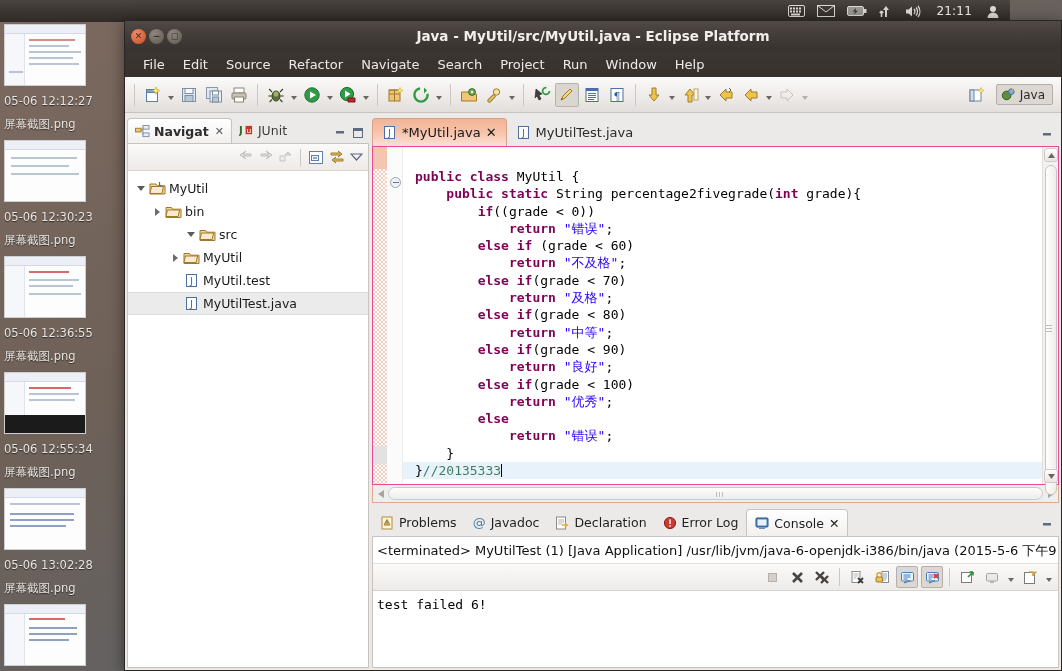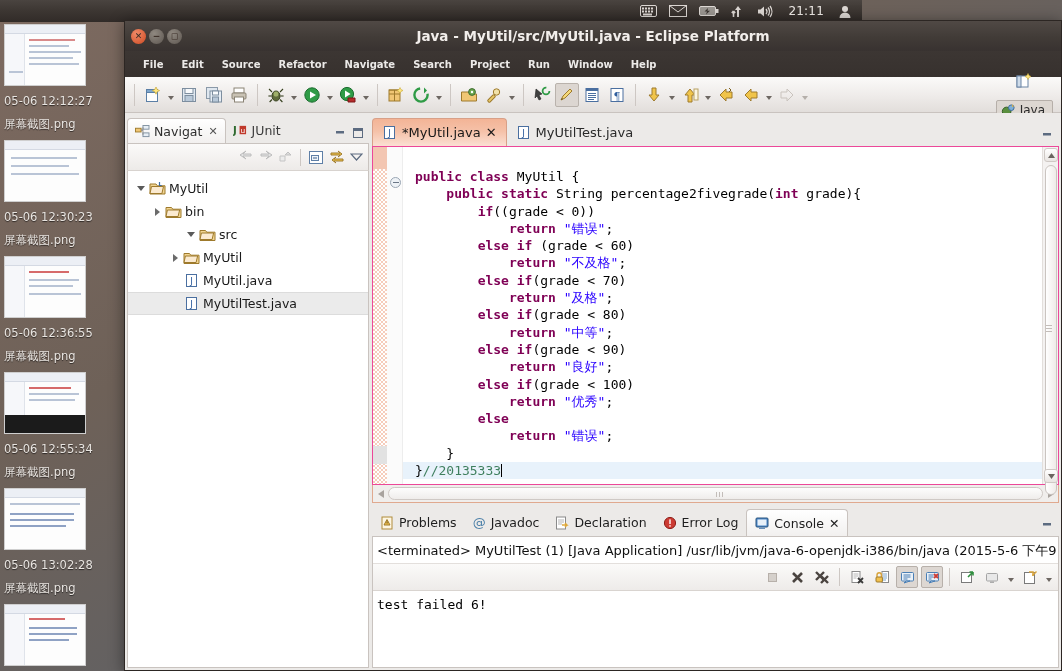--- a/index.html
+++ b/index.html
@@ -13,21 +13,21 @@
   body { background: #6b5a52; }
 
   
   #desktop {
     position: absolute; inset: 0;
     background: linear-gradient(150deg, #7d6a60 0%, #6e6158 35%, #5e6166 70%, #565c63 100%);
   }
 
   
   #top-panel {
-    position: absolute; top: 0; left: 0; width: 862px; height: 22px;
+    position: absolute; top: 0; left: 0; width: 1010px; height: 22px;
     background: linear-gradient(to bottom, #4a4440 0%, #3c3632 50%, #312b28 100%);
     display: flex; align-items: center; justify-content: flex-end;
     padding-right: 4px; color: #e8e4e0;
   }
   .tray-item {
     display: flex; align-items: center; justify-content: center;
     height: 22px; padding: 0 6px; color: #ddd8d4;
   }
   .tray-clock { font-size: 12px; color: #f0ece8; padding: 0 8px; letter-spacing: .2px;}
 
@@ -78,37 +78,37 @@
     position: absolute; left: 0; right: 0; text-align: center;
     color: #f2eeeb; font-weight: bold; font-size: 13.5px;
     pointer-events: none;
   }
   
   #menubar {
     height: 26px; flex: 0 0 26px;
     background: linear-gradient(to bottom, #3c3633 0%, #37312e 100%);
     display: flex; align-items: center; padding-left: 10px; gap: 2px;
   }
-  .menu-item { color: #eceae8; font-size: 10px; padding: 3px 8px; border-radius: 2px; font-weight: bold; }
+  .menu-item { color: #eceae8; font-size: 13px; padding: 3px 8px; border-radius: 2px; }
 
   
   #toolbar {
     height: 36px; flex: 0 0 36px;
     background: linear-gradient(to bottom, #fbfaf9 0%, #eeebe9 55%, #e2dedb 100%);
     border-bottom: 1px solid #c9c3bf;
     display: flex; align-items: center; padding: 0 4px; gap: 1px;
   }
   .tb-sep { width: 1px; height: 22px; background: #cdc7c3; margin: 0 5px; }
   .tb-btn { width: 24px; height: 24px; display: flex; align-items: center; justify-content: center; border-radius: 2px;}
   .tb-btn.pressed { background: #dcd6d1; border: 1px solid #b9b2ac; }
   .tb-arrow { width: 10px; height: 24px; display: flex; align-items: flex-end; justify-content: center; padding-bottom: 7px;}
   .caret { width:0;height:0;border-left:3.5px solid transparent;border-right:3.5px solid transparent;border-top:4px solid #6d6762;}
   .caret.dim { border-top-color:#b5afaa; }
   #persp {
-    margin-left: auto; display: flex; align-items: center; gap: 7px; padding-right: 4px; flex-direction: column;
+    margin-left: auto; display: flex; align-items: center; gap: 7px; padding-right: 4px;
   }
   .persp-btn {
     display: flex; align-items: center; gap: 4px; padding: 2px 7px 2px 4px;
     background: #ddd7d1; border: 1px solid #b6afa9; border-radius: 2px;
     font-size: 12px; color: #2b2b2b;
   }
 
   
   #main {
     flex: 1 1 auto; display: flex; min-height: 0;
@@ -122,21 +122,21 @@
   }
   .vtab {
     display: flex; align-items: center; gap: 4px; height: 25px;
     padding: 0 7px; font-size: 12.5px; color: #2d2d2d;
     border-top-left-radius: 4px; border-top-right-radius: 4px;
     position: relative;
   }
   .vtab.active {
     background: linear-gradient(to bottom, #ffffff, #f2f0ef);
     border: 1px solid #c9c3bf; border-bottom: none;
-    font-weight: normal;
+    font-weight: bold;
   }
   .vtab.inactive { color: #3b3b3b; }
   .vtab .xmark { font-size: 11px; color: #555; margin-left: 2px; }
   .vtabs-right { margin-left: auto; display: flex; align-items: center; gap: 5px; padding-right: 5px; padding-bottom:4px;}
   .mini-btn { width: 13px; height: 13px; display:flex; align-items:center;justify-content:center;}
 
   .viewtoolbar {
     height: 28px; background: linear-gradient(to bottom,#fbfaf9,#edeae8);
     border: 1px solid #c9c3bf; border-bottom: 1px solid #d8d3cf;
     display: flex; align-items: center; justify-content: flex-end; gap: 3px; padding: 0 5px;
@@ -724,21 +724,21 @@
             </span>
             <span>MyUtil</span>
           </div>
           <div class="tnode" style="padding-left:54px;">
             <span class="ticon">
               <svg width="15" height="15" viewBox="0 0 15 15">
                   <rect x="2.5" y="1.5" width="10" height="12" fill="#fff" stroke="#4a6fa0"></rect>
                   <text x="7.5" y="11" font-size="9" font-family="DejaVu Sans, sans-serif" fill="#2f5e9e" text-anchor="middle">J</text>
                 </svg>
             </span>
-            <span>MyUtil.java</span>
+            <span>MyUtil.test</span>
           </div>
           <div class="tnode sel" style="padding-left:54px;">
             <span class="ticon">
               <svg width="15" height="15" viewBox="0 0 15 15">
                   <rect x="2.5" y="1.5" width="10" height="12" fill="#fff" stroke="#4a6fa0"></rect>
                   <text x="7.5" y="11" font-size="9" font-family="DejaVu Sans, sans-serif" fill="#2f5e9e" text-anchor="middle">J</text>
                 </svg>
             </span>
             <span>MyUtilTest.java</span>
           </div>

